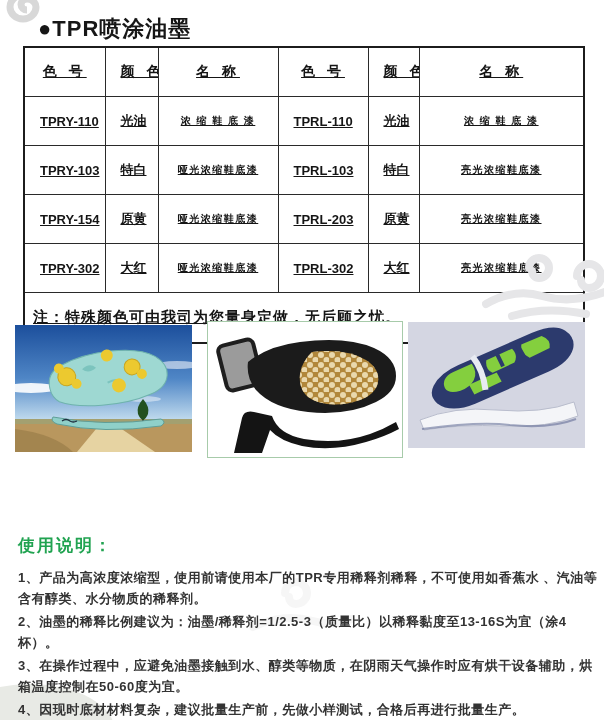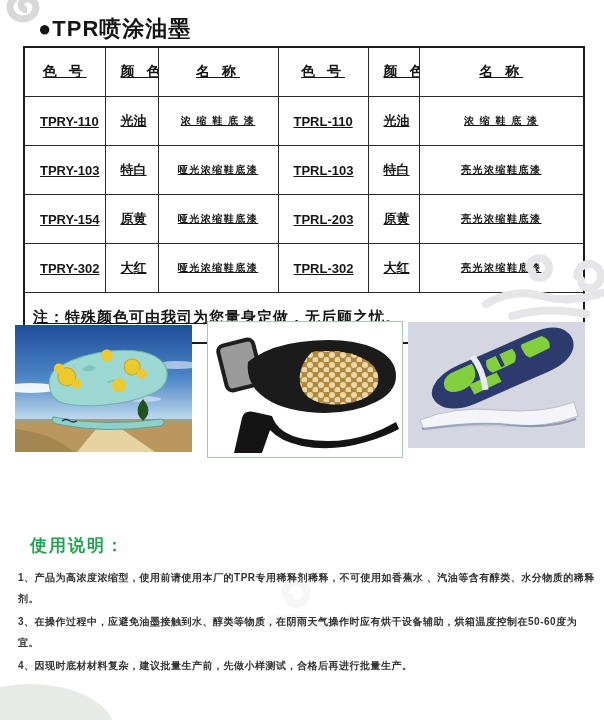--- a/index.html
+++ b/index.html
@@ -31,24 +31,24 @@
     height:25px; text-align:left; padding-left:8px; font-size:15px; letter-spacing:1px;
   }
 
   .photos { position:absolute; left:0; top:0; }
   .photo { position:absolute; }
   .photo svg { display:block; }
   .photo-2 { border:1px solid #a7cbaa; background:#ffffff; }
 
   .instructions { position:absolute; left:18px; top:534px; width:580px; }
   .instructions-heading {
-    font-size:17px; font-weight:bold; letter-spacing:2px; margin:0 0 10px 12px;
+    font-size:17px; font-weight:bold; letter-spacing:2px; margin:0 0 10px 0;
   }
   .instruction-item {
-    font-size:10px; line-height:21px; font-weight:bold; color:#333333;
+    font-size:13px; line-height:21px; font-weight:bold; color:#333333;
     margin:0 0 2px 0; letter-spacing:0.5px;
   }
 
   .corner-blob {
     position:absolute; left:-55px; top:684px; width:170px; height:95px;
     background:#e8eae5; border-radius:50%;
   }
 </style>
 </head>
 <body>
@@ -204,17 +204,18 @@
       <path d="M40,18 a11,11 0 1,1 11,11 a7,7 0 0,1 -7,-7"></path>
       <path d="M8,52 q30,-14 60,-6 q20,6 38,-2"></path>
     </g>
   </svg>
 
   <div class="corner-blob deco"></div>
 
   <div class="instructions">
     <div class="instructions-heading" style="color:#21a351;">使用说明：</div>
     <p class="instruction-item">1、产品为高浓度浓缩型，使用前请使用本厂的TPR专用稀释剂稀释，不可使用如香蕉水 、汽油等含有醇类、水分物质的稀释剂。</p>
+    <p class="instruction-item">2、油墨的稀释比例建议为：油墨/稀释剂=1/2.5-3（质量比）以稀释黏度至13-16S为宜（涂4杯）。</p>
     <p class="instruction-item">3、在操作过程中，应避免油墨接触到水、醇类等物质，在阴雨天气操作时应有烘干设备辅助，烘箱温度控制在50-60度为宜。</p>
     <p class="instruction-item">4、因现时底材材料复杂，建议批量生产前，先做小样测试，合格后再进行批量生产。</p>
   </div>
 
 </div>
 
 </body></html>

